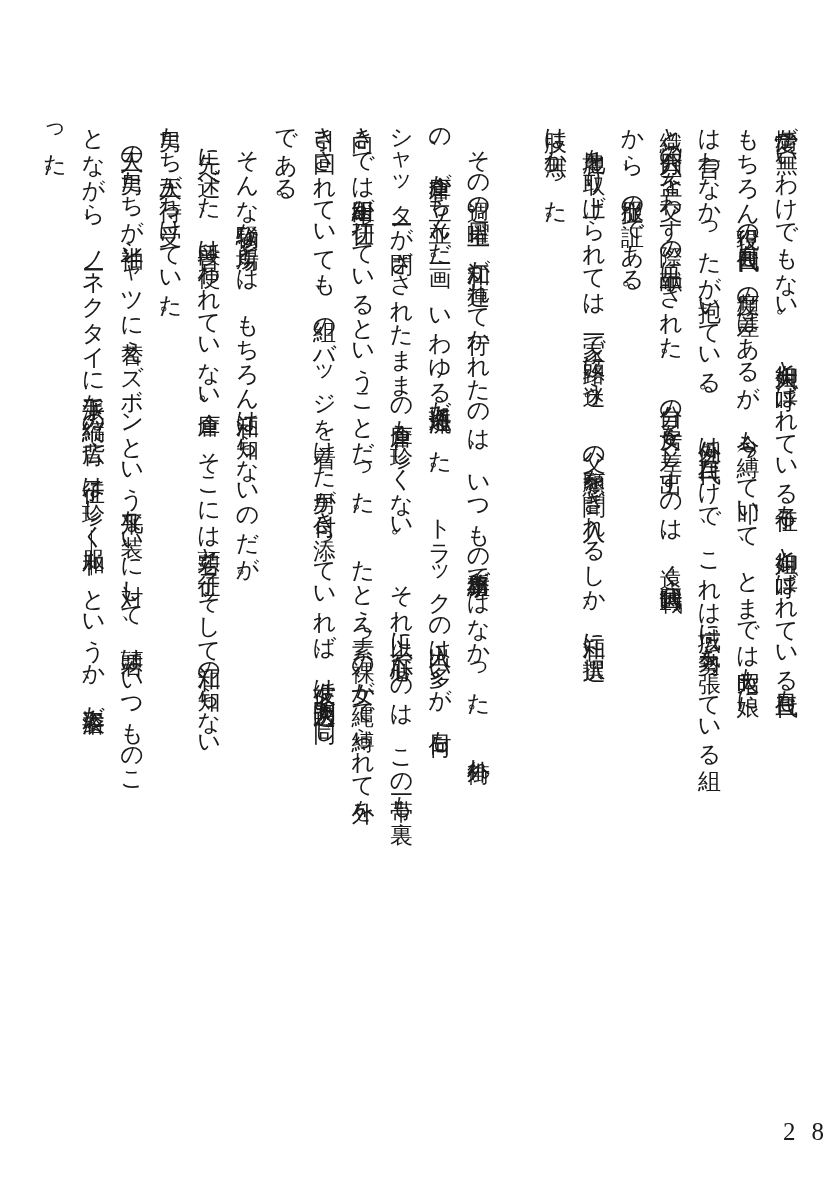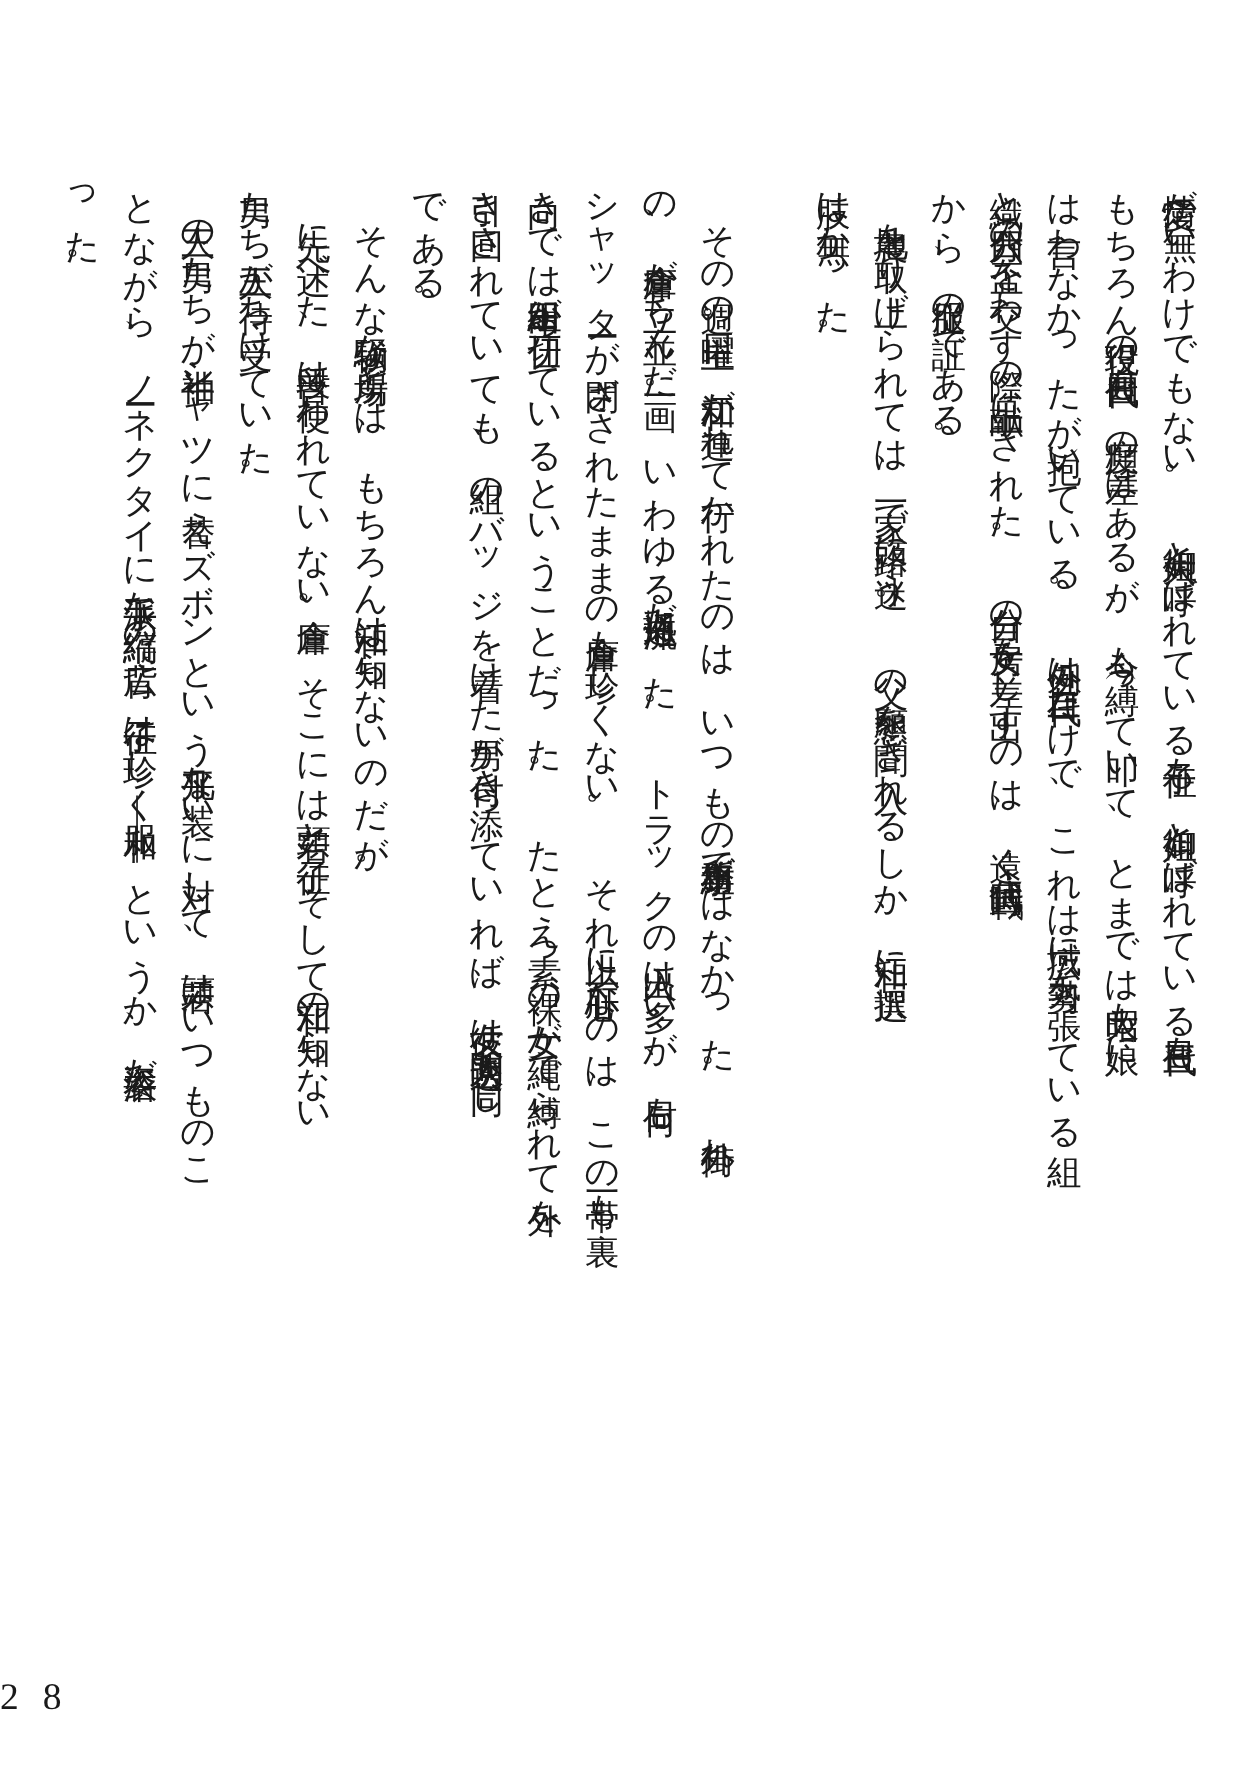--- a/index.html
+++ b/index.html
@@ -31,24 +31,25 @@
     .text-line {
       margin: 0;
       padding: 0;
       white-space: nowrap;
     }
     .page-number {
       position: absolute;
       top: 1118px;
       left: 0;
       right: 0;
-      text-align: left;
+      text-align: right;
       font-size: 25px;
       letter-spacing: 16px;
       color: #1a1a1a;
+      padding-left: 40px;
     }
   </style>
 </head>
 <body>
 
 <div class="page">
 
   <div class="body-text">
     <div class="text-line">愛情が無いわけでもない。　大姐御と呼ばれている征子も、姐御と呼ばれている三代目も、</div>
     <div class="text-line">もちろん現役の四代目も、頻度の差はあるが、今も（縛って叩いて、とまでは昭大も娘に</div>

